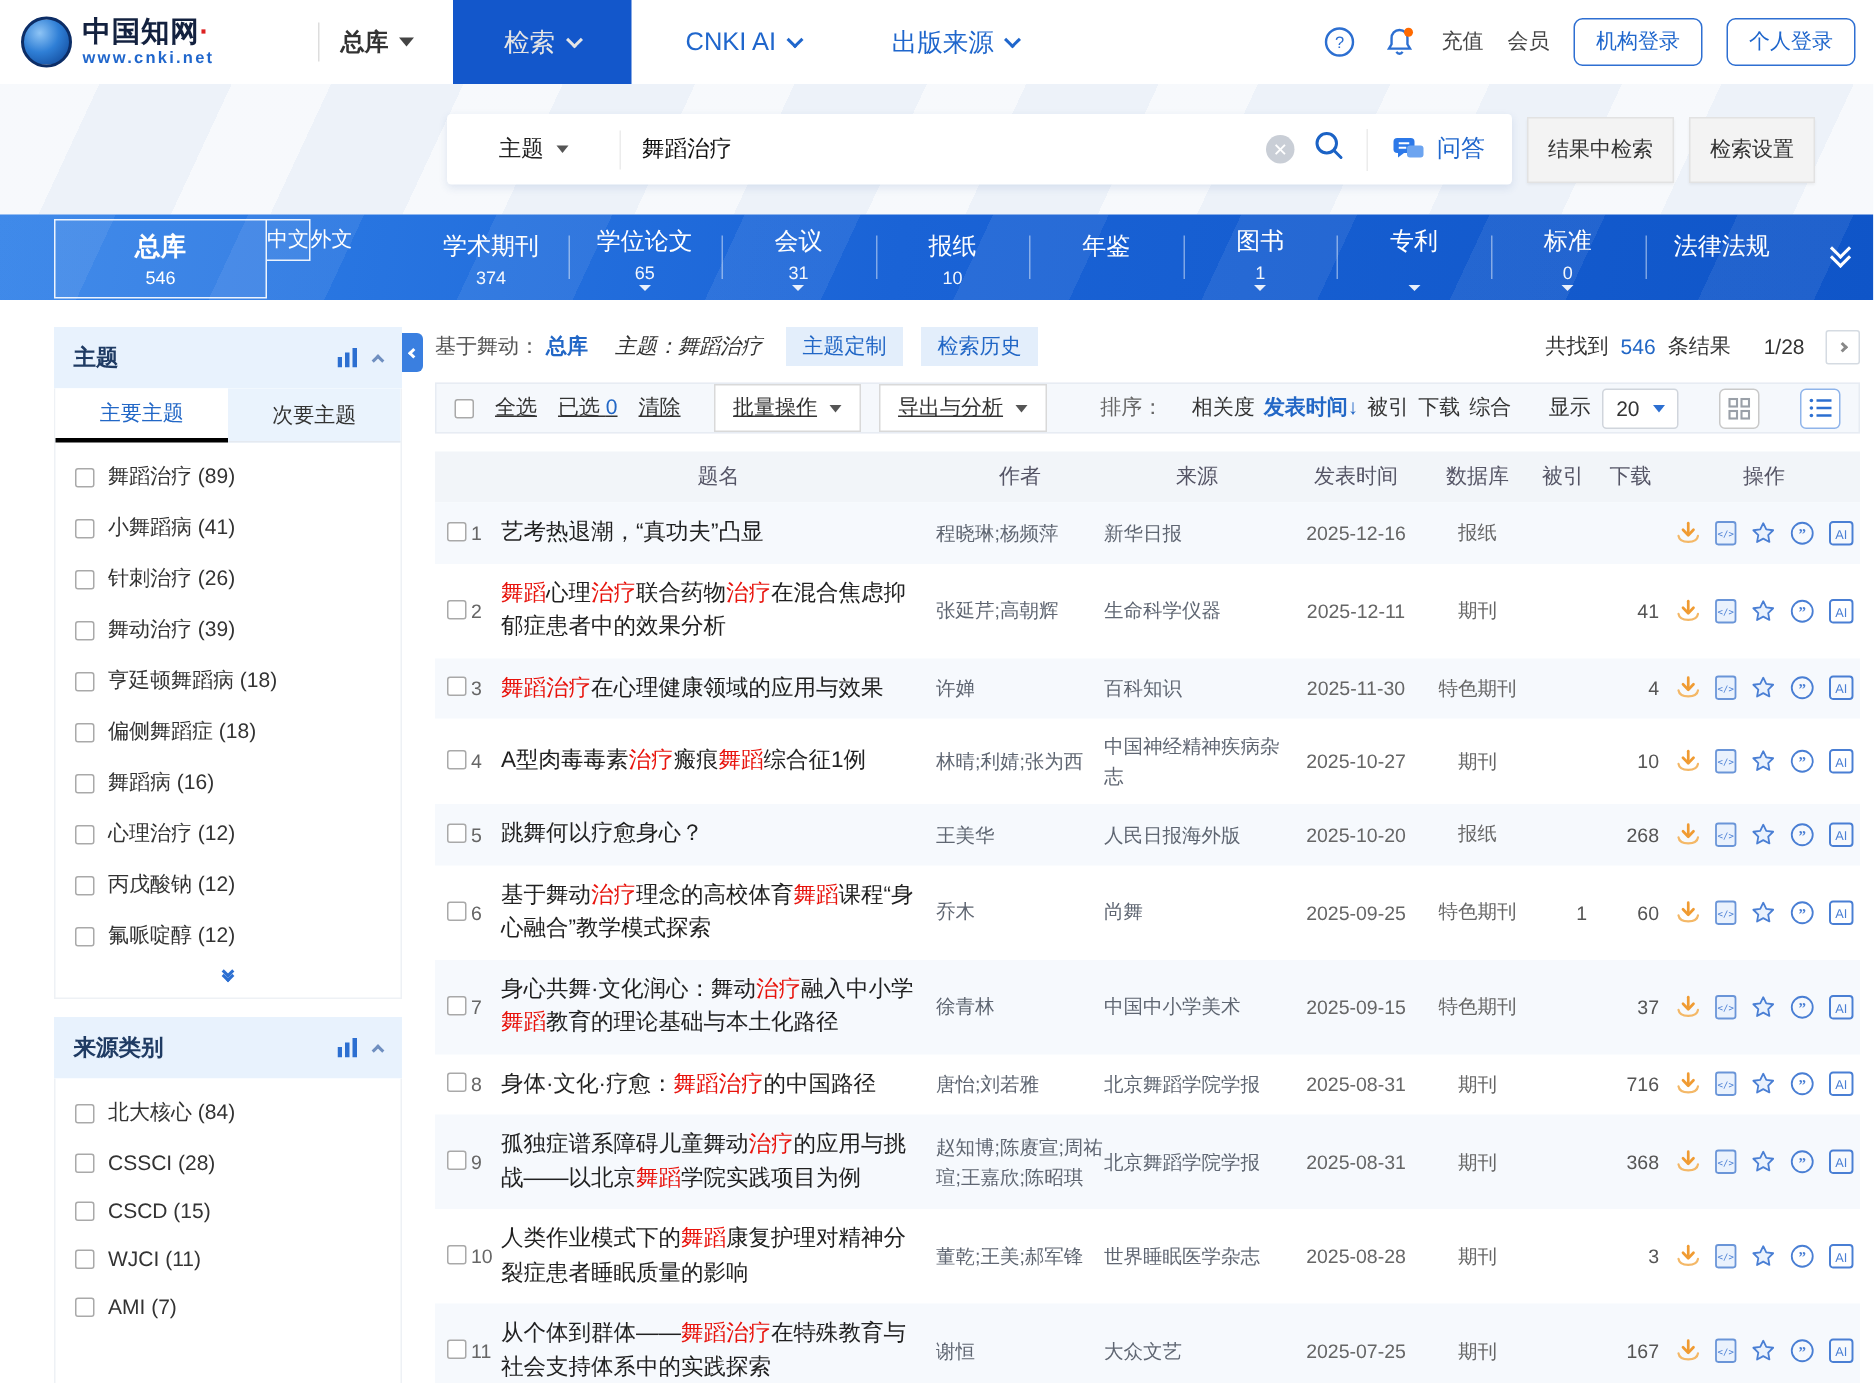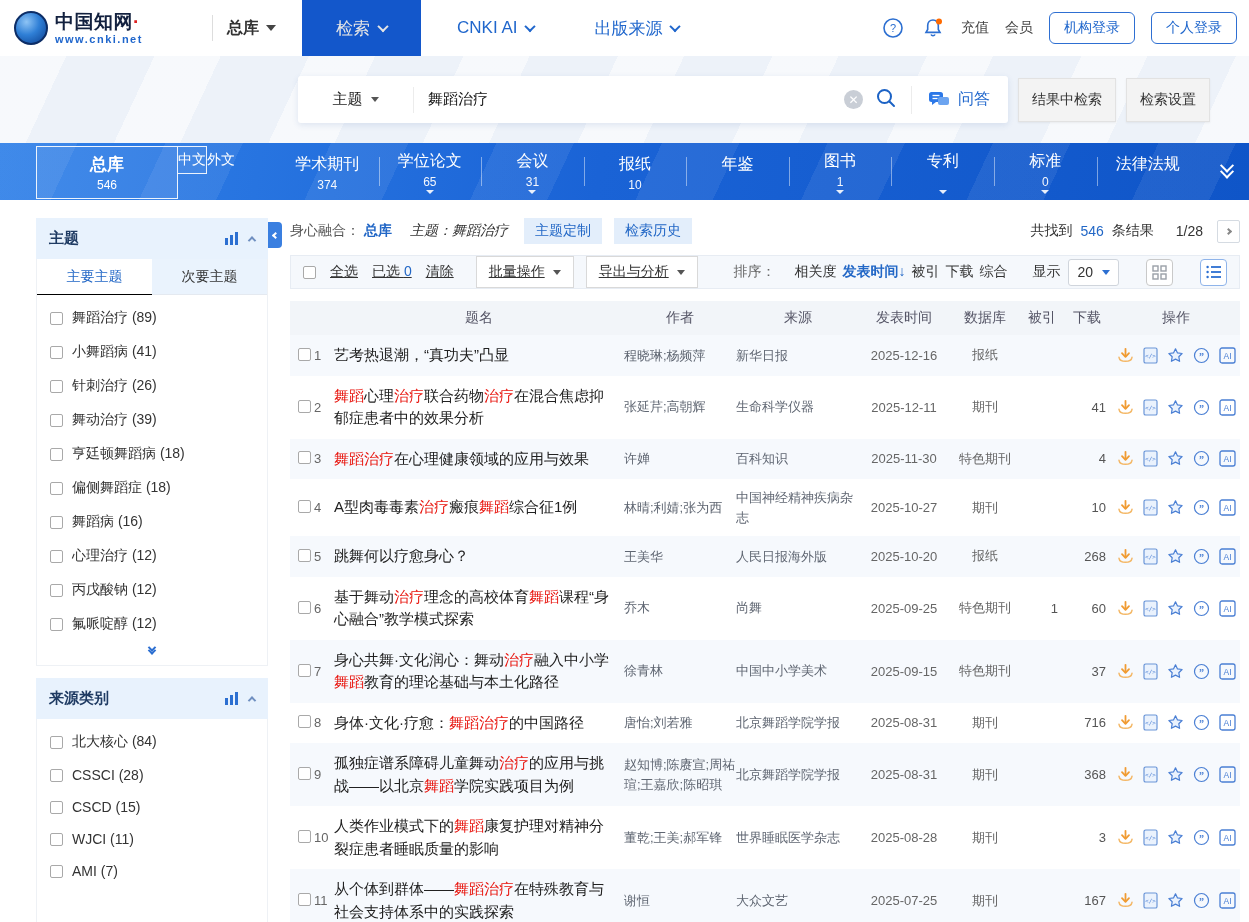--- a/index.html
+++ b/index.html
@@ -72,21 +72,21 @@
   .collapse-tab .chev { width:5px; height:5px; color:#fff; transform:rotate(135deg); border-width:2px;}
 
   .side-section { margin-bottom:12px; }
   .side-head { height:41px; background:#e8f2fd; display:flex; align-items:center; padding:0 13px; }
   .side-head .ttl { font-size:15px; font-weight:bold; color:#1f3b63; }
   .side-head .right { margin-left:auto; display:flex; align-items:center; gap:10px; }
   .side-head .chev { width:6px; height:6px; color:#6f8fc0; }
   .side-body { background:#fff; border:1px solid #eef1f5; border-top:none; }
   .topic-tabs { display:flex; }
   .topic-tab { flex:1; height:36px; display:flex; align-items:center; justify-content:center; font-size:14px; cursor:pointer; background:#eaf3fd; color:#333; border-bottom:1px solid #e4e9f0; }
-  .topic-tab.active { background:#fff; color:#2267c6; border-bottom:1px solid #000000; }
+  .topic-tab.active { background:#fff; color:#2267c6; border-bottom:3px solid #000000; }
   .side-list { padding:6px 0 4px; }
   .side-item { display:flex; align-items:center; gap:9px; padding:8px 13px; font-size:14px; color:#333; cursor:pointer; }
   .cb { width:13px; height:13px; border:1px solid #a9a9a9; border-radius:2px; background:#fff; flex:none; cursor:pointer; }
   .side-expand { display:flex; flex-direction:column; align-items:center; padding:4px 0 10px; cursor:pointer; }
   .side-expand .chev { width:6px; height:6px; color:#2c6fd1; margin-top:-3px; }
 
   
   .main { flex:1; min-width:0; display:flex; flex-direction:column; }
   .info-row { display:flex; align-items:center; font-size:14px; color:#555; height:26px; }
   .info-row .scope-val { color:#2267c6; font-weight:bold; margin:0 18px 0 4px; cursor:pointer; }
@@ -377,21 +377,21 @@
               </div>
             </div>
         </div>
       </div>
 
     </div>
 
     <div class="main">
 
       <div class="info-row">
-        <span>身心融合：</span>
+        <span>基于舞动：</span>
         <span class="scope-val">总库</span>
         <span class="query">主题：舞蹈治疗</span>
         <span class="chip">主题定制</span>
         <span class="chip">检索历史</span>
         <span class="info-right">
           <span>共找到</span>
           <span class="cnt">546</span>
           <span>条结果</span>
           <span class="page-ind">1/28</span>
           <span class="next-btn">

